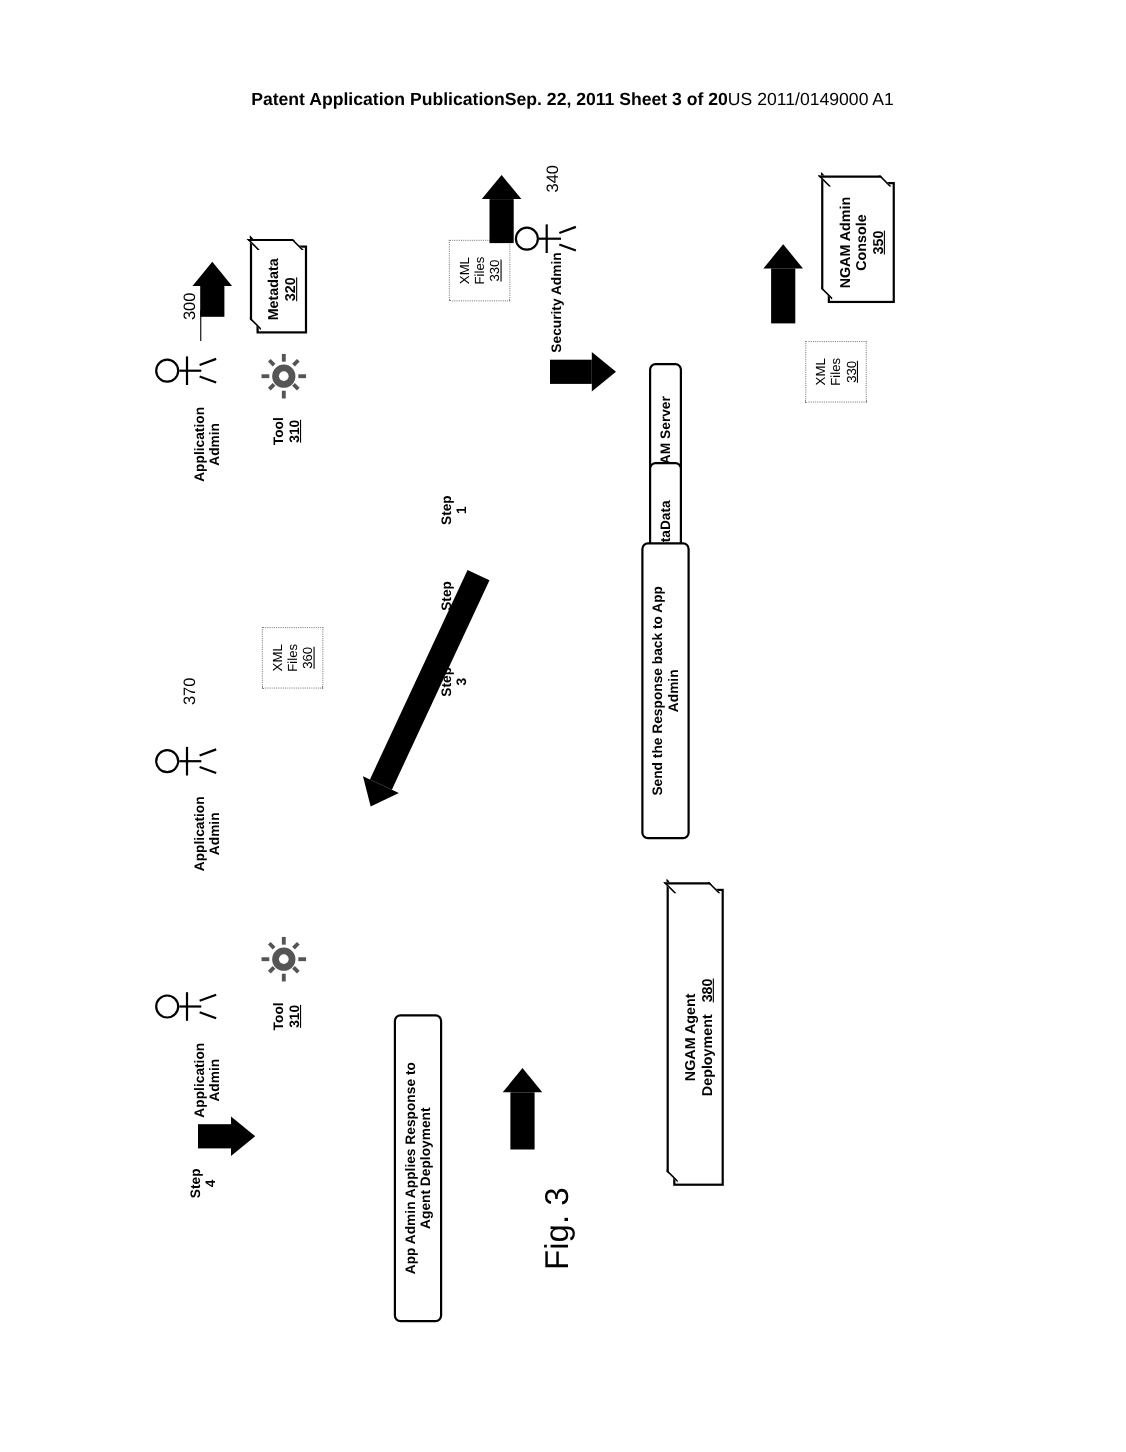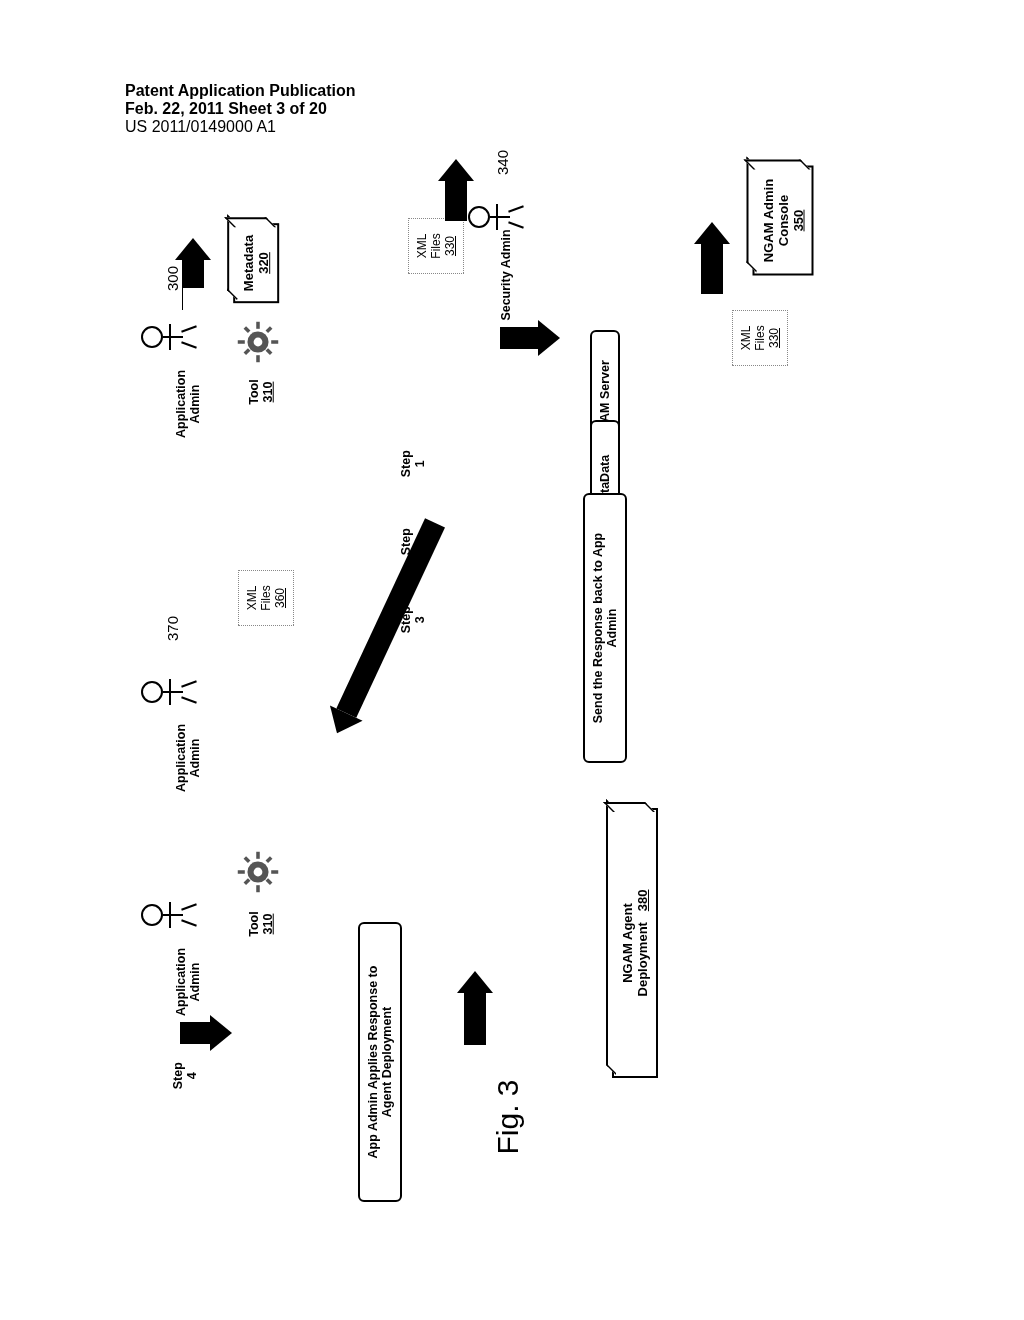--- a/index.html
+++ b/index.html
@@ -10,24 +10,23 @@
     font-family: Arial, Helvetica, sans-serif;
     position: relative;
     color: #000;
   }
   .header {
     position: absolute;
     top: 82px;
     left: 125px;
     right: 108px;
     display: flex;
-    justify-content: flex-end;
+    justify-content: center;
     font-size: 16px;
     font-weight: bold;
-    flex-direction: column;
   }
   .header-right { font-weight: normal; }
 
   
   .stage {
     position: absolute;
     top: 160px;
     left: 120px;
     width: 800px;
     height: 1000px;
@@ -199,21 +198,21 @@
     font-family: Arial, sans-serif;
   }
 
   .underline { text-decoration: underline; }
 </style>
 </head>
 <body>
 
 <div class="header">
   <span>Patent Application Publication</span>
-  <span>Feb. 22, 2011  Sheet 3 of 20</span>
+  <span>Sep. 22, 2011  Sheet 3 of 20</span>
   <span class="header-right">US 2011/0149000 A1</span>
 </div>
 
 <div class="stage">
 
   <div class="refnum" style="left:40px; top:110px;">300</div>
   <div class="leader" style="left:62px; top:122px; width:1px; height:28px;"></div>
 
   <div class="actor" style="left:35px; top:150px; transform:rotate(-90deg);">
     <div class="head"></div>

